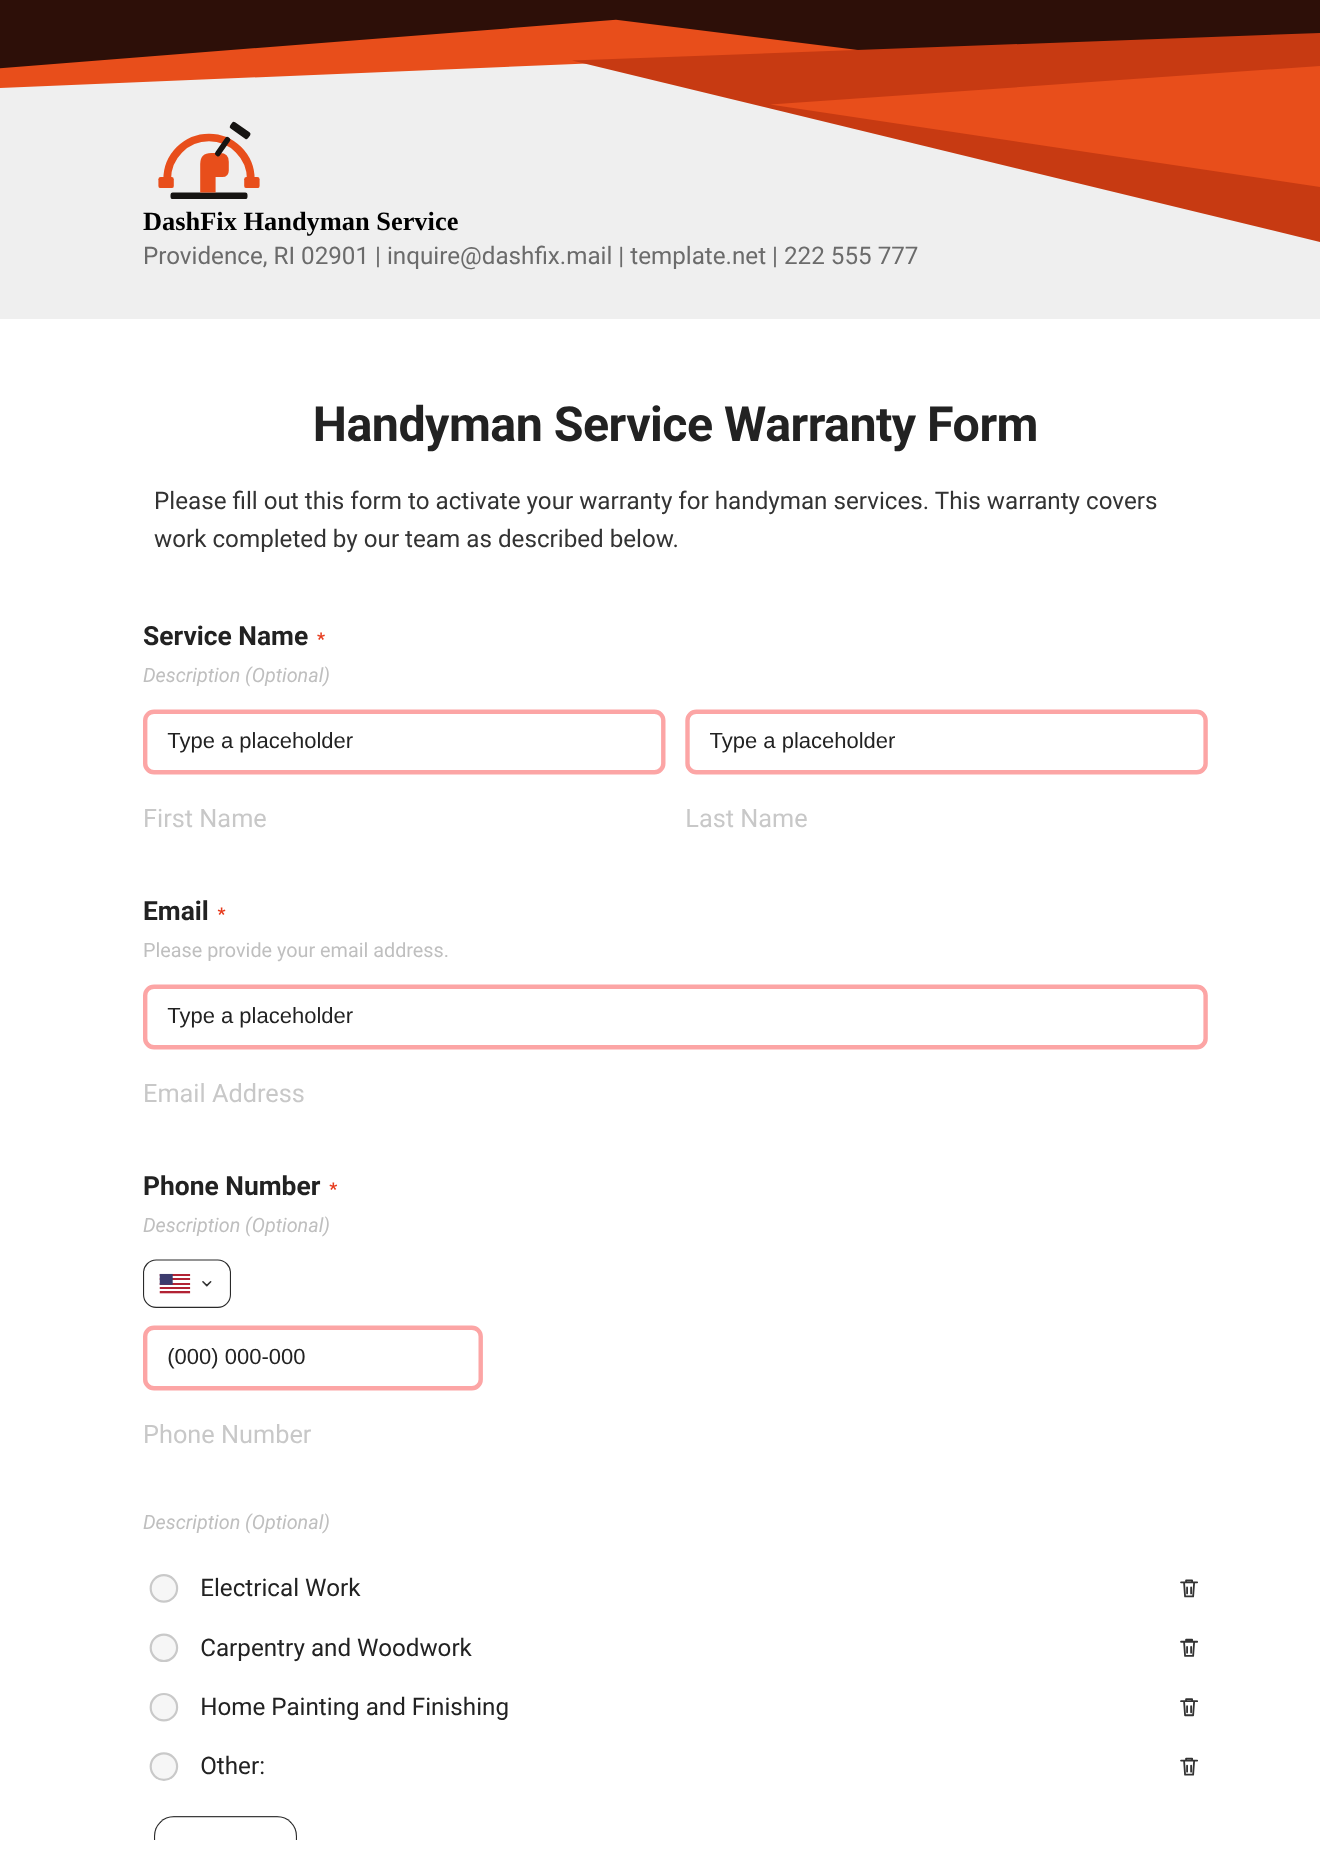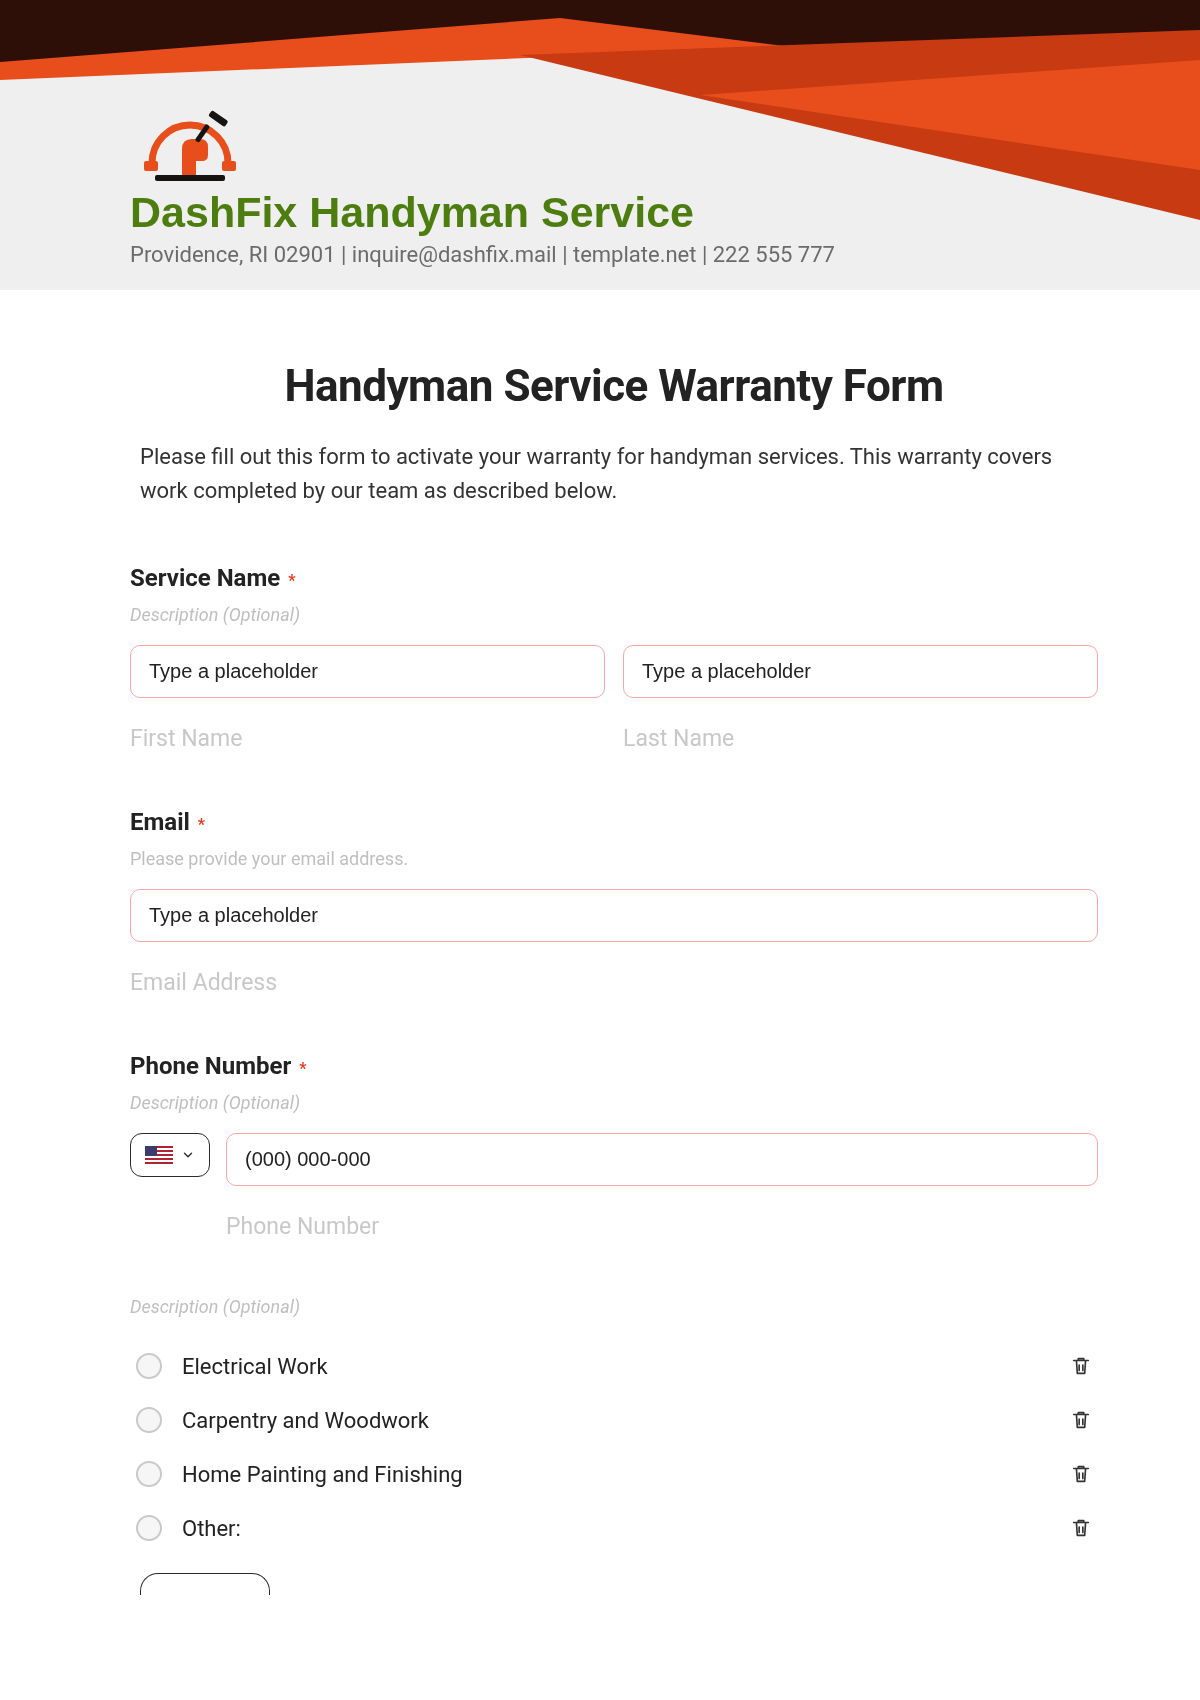--- a/index.html
+++ b/index.html
@@ -6,44 +6,44 @@
   body { font-family: -apple-system, BlinkMacSystemFont, "Segoe UI", Roboto, Helvetica, Arial, sans-serif; width: 1200px; background: #fff; color: #1a1a1a; }
 
   .banner {
     position: relative; width: 100%; height: 290px; background: #efefef;
     overflow: hidden;
   }
   .banner svg { position: absolute; top: 0; left: 0; }
 
   .brand-block { position: absolute; left: 130px; top: 105px; }
   .logo-wrap { width: 120px; height: 78px; margin-bottom: 6px; }
-  .brand-name { font-family: Liberation Sans, sans-serif; font-size: 43px; font-weight: 700; color: #4d7c0f; line-height: 1.1; }
+  .brand-name { font-family: Liberation Serif, serif; font-size: 24px; font-weight: 700; color: #000000; line-height: 1.1; }
   .brand-contact { font-size: 22px; color: #6b6b6b; margin-top: 6px; }
 
   .form-area { width: 100%; padding: 70px 102px 40px 130px; background: #fff; }
 
   .form-title { font-size: 44px; font-weight: 700; color: #222; text-align: center; letter-spacing: -0.5px; }
   .form-intro { font-size: 22px; color: #333; margin-top: 28px; line-height: 1.55; padding: 0 10px; }
 
   .field-block { margin-top: 56px; }
   .field-label { font-size: 24px; font-weight: 700; color: #222; }
   .req { color: #e73b1d; font-weight: 700; margin-left: 4px; }
   .field-desc { font-size: 18px; color: #bfbfbf; font-style: italic; margin-top: 12px; }
   .field-desc.plain { font-style: normal; }
 
   .row { display: flex; gap: 18px; margin-top: 20px; }
   .col { flex: 1; display: flex; flex-direction: column; }
   .text-input {
     width: 100%; padding: 14px 18px; font-size: 20px; color: #222;
-    border: 1px solid #fca5a5; border-radius: 10px; background: #fff;
+    border: 4px solid #fca5a5; border-radius: 10px; background: #fff;
   }
   .text-input::placeholder { color: #222; }
   .sublabel { font-size: 23px; color: #c8c8c8; margin-top: 27px; }
 
-  .phone-row { display: flex; gap: 16px; margin-top: 20px; align-items: flex-start; }
+  .phone-row { display: flex; gap: 16px; margin-top: 20px; align-items: flex-start; flex-direction: column; }
   .flag-select {
     display: flex; align-items: center; gap: 8px;
     border: 1.5px solid #2a2a2a; border-radius: 12px;
     padding: 12px 14px; background: #fff;
   }
   .flag { width: 28px; height: 18px; display: inline-block; position: relative; background: #fff; overflow: hidden; }
   .flag::before { content:""; position:absolute; inset:0;
     background: repeating-linear-gradient(#b22234 0 2px, #fff 2px 4px);
   }
   .flag::after { content:""; position:absolute; top:0; left:0; width:12px; height:10px; background:#3c3b6e; }

